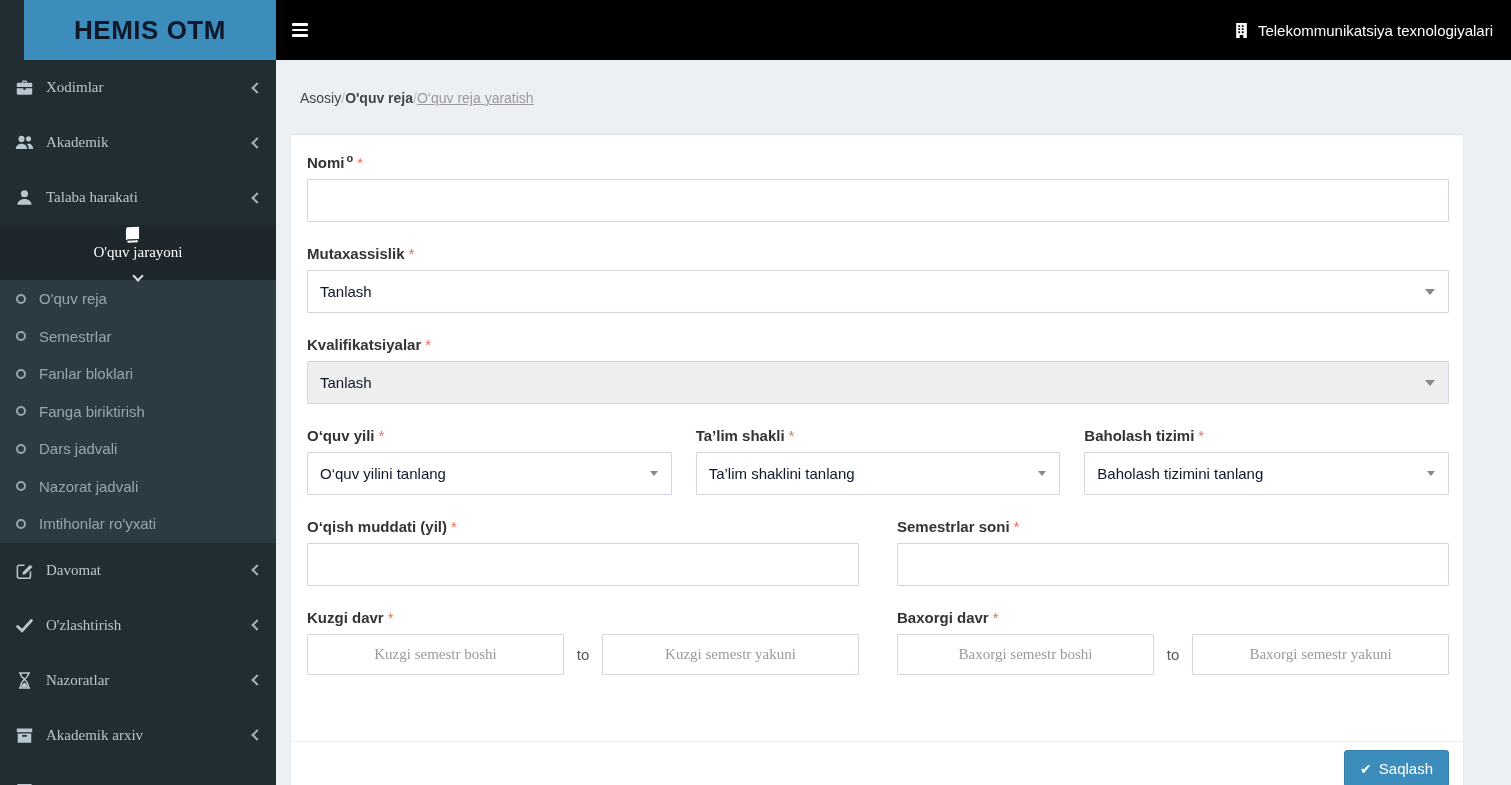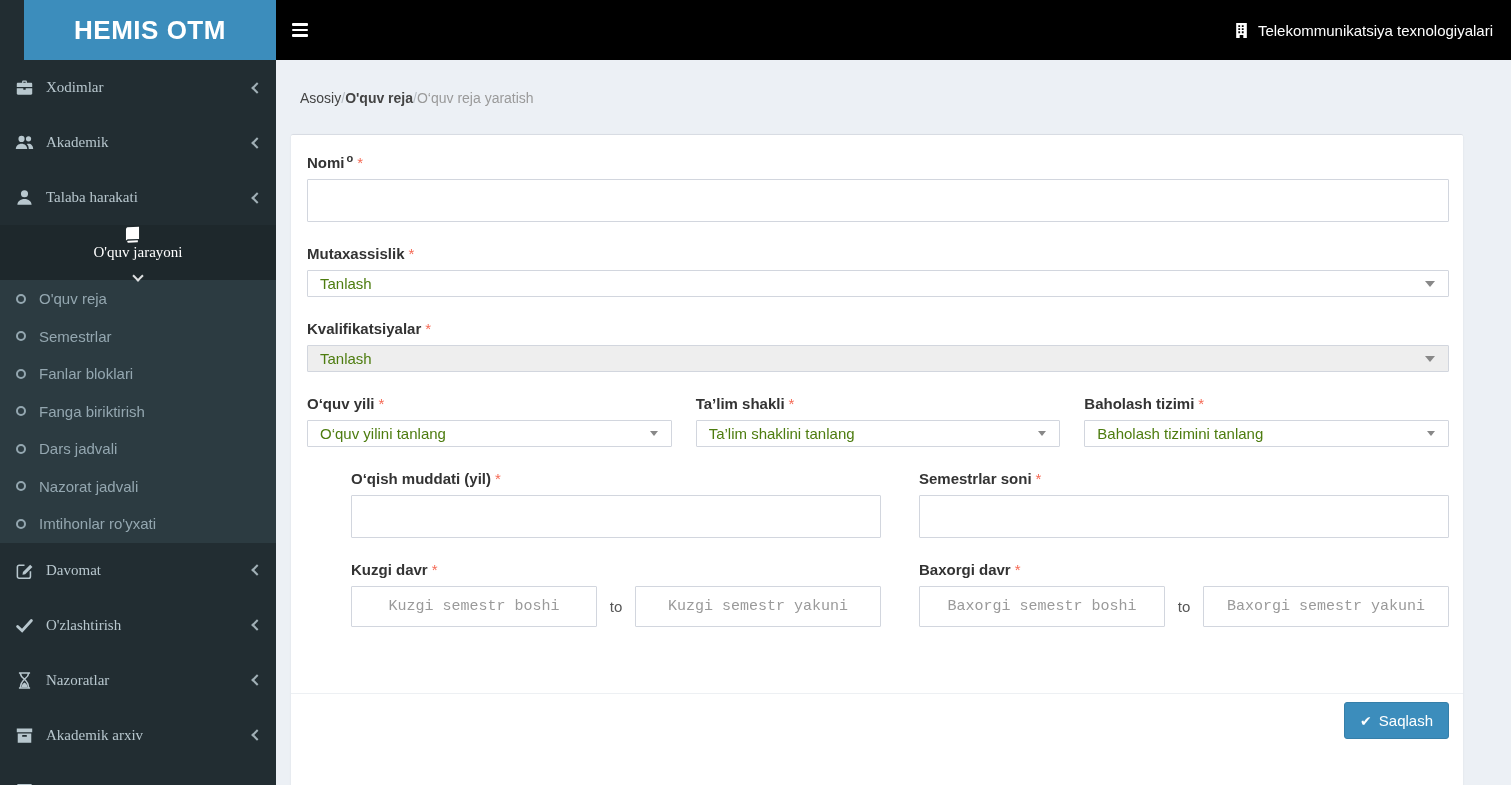--- a/index.html
+++ b/index.html
@@ -7,21 +7,21 @@
   body {
     width:1511px; height:785px; overflow:hidden;
     font-family:"Liberation Sans", sans-serif;
     background:#ecf0f5;
   }
   .app { display:flex; width:100%; height:100%; }
 
   
   .sidebar { width:276px; flex:none; background:#222d32; display:flex; flex-direction:column; overflow:hidden; }
   .brand {
-    height:60px; flex:none; background:#3c8dbc; color:#ffffff;
+    height:60px; flex:none; background:#3c8dbc; color:#0f172a;
     font-size:26px; font-weight:600; letter-spacing:.5px;
     display:flex; align-items:center; justify-content:center; cursor:pointer;margin-left:24px;
   }
   .nav { flex:1; overflow:hidden; }
   .menu-item {
     height:55px; display:flex; align-items:center; padding:0 15px;
     color:#b8c7ce; font-size:15px; cursor:pointer;font-family:Liberation Serif, serif;
   }
   .menu-item .mi { width:19px; height:19px; flex:none; margin-right:12px; display:inline-flex; }
   .menu-item .mi svg { width:100%; height:100%; }
@@ -43,58 +43,58 @@
   .hamburger { width:48px; height:60px; display:flex; flex-direction:column; justify-content:center; align-items:center; gap:3px; cursor:pointer; }
   .hamburger .bar { width:16px; height:2.5px; background:#fff; border-radius:1px; }
   .nav-right { margin-left:auto; height:60px; display:flex; align-items:center; gap:8px; padding:0 18px; font-size:15px; cursor:pointer; }
   .nav-right .bicon { width:17px; height:17px; display:inline-flex; }
 
   .content { flex:1; background:#ecf0f5; padding:30px 48px 0 15px; overflow:hidden; }
   .breadcrumb { display:flex; align-items:center; font-size:14px; padding-left:9px; margin-bottom:28px; white-space:nowrap; }
   .b-home { color:#444; cursor:pointer; }
   .b-link { color:#444; font-weight:700; cursor:pointer; }
   .b-sep { color:#b9bfc6; }
-  .b-current { color:#9a9a9a; }
+  .b-current { color:#9a9a9a;text-decoration:underline; }
 
   .card {
     background:#fff; border-top:1px solid #d8dce3; border-radius:2px;
     box-shadow:0 1px 2px rgba(0,0,0,.08);
     padding:17px 14px 0 16px; min-height:660px;
   }
   .fg { margin-bottom:23px; }
   .fg label { display:block; font-size:15px; font-weight:700; color:#333; margin-bottom:8px; }
   .fg label sup { font-size:11px; margin-left:2px; }
   .req { color:#f56954; margin-left:4px; font-weight:400; }
   .tinput {
     width:100%; height:43px; border:1px solid #d2d6de; border-radius:1px;
     font-size:15px; color:#333; padding:0 12px; outline:none; background:#fff;
     font-family:inherit;
   }
   input::placeholder { color:#9a9a9a; opacity:1; }
   .selectbox {
-    position:relative; height:27px; border:1px solid #d2d6de; border-radius:1px;
+    position:relative; height:43px; border:1px solid #d2d6de; border-radius:1px;
     display:flex; align-items:center; padding:0 50px 0 12px;
-    color:#4d7c0f; font-size:15px; background:#fff; cursor:pointer;
+    color:#0f172a; font-size:15px; background:#fff; cursor:pointer;
   }
   .selectbox.disabled { background:#eee; cursor:default; }
   .caret {
     position:absolute; right:13px; top:50%; margin-top:-3px;
     width:0; height:0; border-left:5px solid transparent; border-right:5px solid transparent;
     border-top:6px solid #888;
   }
   .caret.small { border-left-width:4.5px; border-right-width:4.5px; border-top-width:5.5px; }
   .row3 { display:grid; grid-template-columns:1fr 1fr 1fr; gap:24px; }
-  .row2 { display:grid; grid-template-columns:1fr 1fr; gap:38px;margin-left:44px; }
+  .row2 { display:grid; grid-template-columns:1fr 1fr; gap:38px; }
   .row3 .fg, .row2 .fg { margin-bottom:23px; }
 
   .drange { display:flex; align-items:stretch; }
   .drange input {
     flex:1; min-width:0; height:41px; border:1px solid #d2d6de; border-radius:1px;
     text-align:center; font-size:15px; color:#333; padding:0 8px; outline:none;
-    font-family:Liberation Mono, monospace; background:#fff;
+    font-family:Liberation Serif, serif; background:#fff;
   }
   .drange .to { width:38px; display:flex; align-items:center; justify-content:center; font-size:15px; color:#555; }
 
   .card-footer {
     margin:43px -14px 0 -16px; border-top:1px solid #edf0f3;
     padding:8px 14px 14px; display:flex; justify-content:flex-end;
   }
   .btn-save {
     display:inline-flex; align-items:center; gap:7px;
     background:#3c8dbc; border:1px solid #367fa9; color:#fff;

